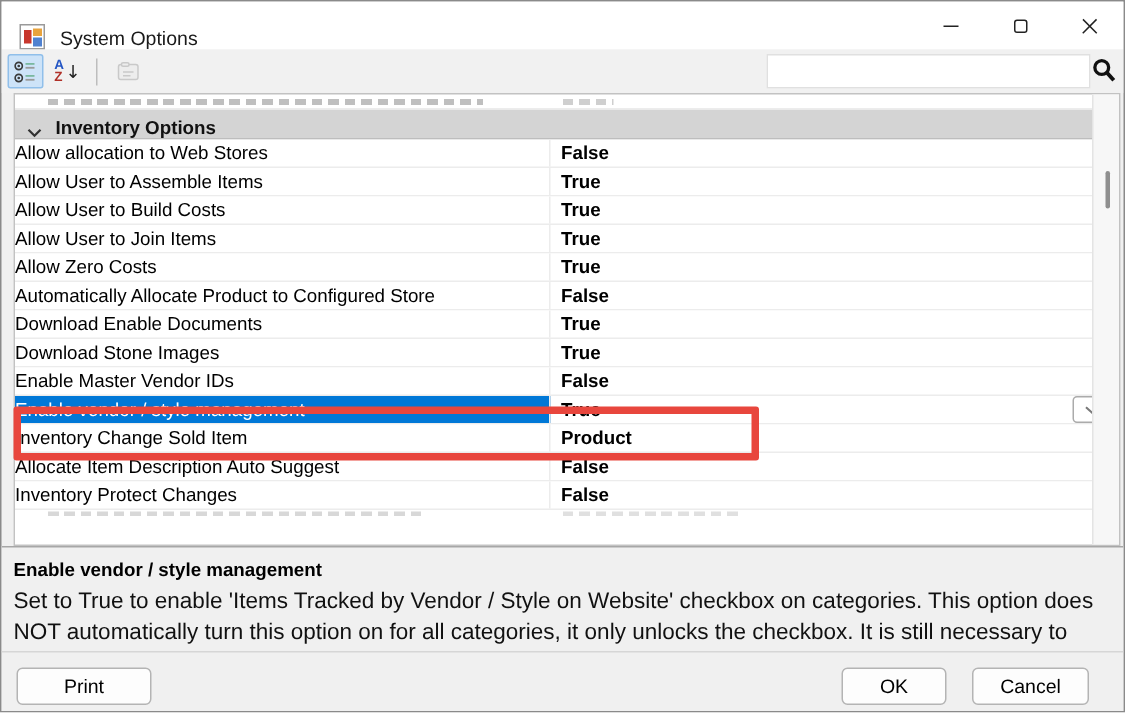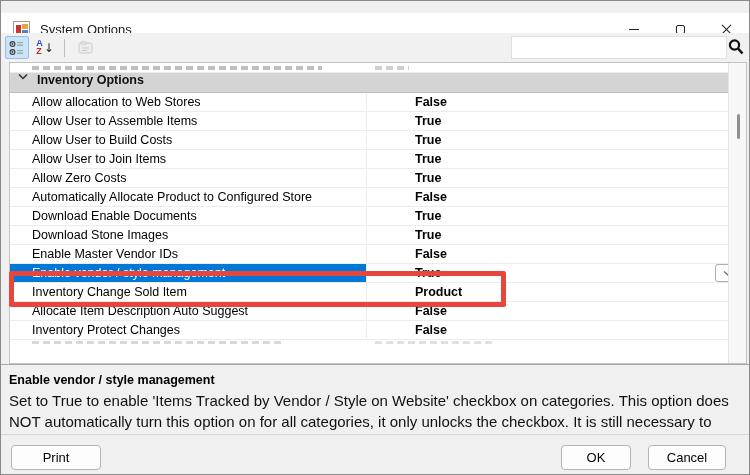--- a/index.html
+++ b/index.html
@@ -4,21 +4,21 @@
 <style>
   * { margin:0; padding:0; box-sizing:border-box; }
   html,body { width:750px; height:475px; font-family:"Liberation Sans", sans-serif; }
   .window {
     position:relative; width:750px; height:475px;
     background:#f0f0f0; border:1px solid #8a8a8a; overflow:hidden;
     font-size:12.5px; color:#000;
   }
   
   .titlebar { position:absolute; left:0; top:0; width:100%; height:32px; background:#ffffff;
-    display:flex; align-items:center;margin-top:12px; }
+    display:flex; align-items:flex-end; }
   .app-icon { width:17px; height:17px; margin-left:12px; position:relative; background:#fff;
     border:1px solid #9a9a9a; }
   .app-icon .sq-red    { position:absolute; left:2px; top:3px; width:5px; height:9px; background:#c8372d; }
   .app-icon .sq-orange { position:absolute; left:8px; top:2px; width:6px; height:5px; background:#e8a33d; }
   .app-icon .sq-blue   { position:absolute; left:8px; top:8px; width:6px; height:6px; background:#4f81d0; }
   .title-text { margin-left:10px; font-size:13px; color:#1a1a1a; }
   .win-controls { margin-left:auto; display:flex; height:100%; }
   .win-btn { width:46px; height:100%; display:flex; align-items:center; justify-content:center; cursor:default; }
   .glyph-min { width:10px; height:1px; background:#222; }
   .glyph-max { width:9px; height:9px; border:1px solid #222; border-radius:2px; }
@@ -48,27 +48,27 @@
   .clip-sliver { position:relative; height:10px; border-bottom:1px solid #ececec; }
   .clip-sliver .dash1 { position:absolute; left:22px; bottom:2px; width:290px; height:4px;
     background:repeating-linear-gradient(90deg,#bfbfbf 0 7px,transparent 7px 11px); }
   .clip-sliver .dash2 { position:absolute; left:365px; bottom:2px; width:34px; height:4px;
     background:repeating-linear-gradient(90deg,#cfcfcf 0 7px,transparent 7px 11px); }
   .clip-sliver-bottom { position:relative; height:5px; }
   .clip-sliver-bottom .dash1 { position:absolute; left:22px; top:1px; width:250px; height:3px;
     background:repeating-linear-gradient(90deg,#d8d8d8 0 7px,transparent 7px 11px); }
   .clip-sliver-bottom .dash2 { position:absolute; left:365px; top:1px; width:120px; height:3px;
     background:repeating-linear-gradient(90deg,#e0e0e0 0 7px,transparent 7px 11px); }
-  .category-row { height:20px; background:#d4d4d4; display:flex; align-items:flex-start; font-weight:bold;
+  .category-row { height:20px; background:#d4d4d4; display:flex; align-items:flex-end; font-weight:bold;
     border-bottom:1px solid #bdbdbd; color:#111; }
   .category-row .chev { margin:0 9px 0 8px; display:flex; }
   .grid-row { height:19px; display:flex; position:relative; border-bottom:1px solid #ececec; background:#fff; }
   .cell { display:flex; align-items:center; overflow:hidden; white-space:nowrap; }
-  .cell.name { width:357px; padding-left:22px; border-right:1px solid #ececec; }
-  .cell.value { flex:1; padding-left:7px; font-weight:bold;margin-left:41px; }
+  .cell.name { width:357px; border-right:1px solid #ececec; }
+  .cell.value { flex:1; padding-left:7px; font-weight:bold; }
   .grid-row.selected .name { background:#0078d7; color:#fff; }
   .combo { position:absolute; right:-14px; top:0; width:27px; height:18px; background:#fff;
     border:1px solid #ababab; border-radius:3px; display:flex; align-items:center; justify-content:center; z-index:5; }
   .scrollbar { position:absolute; right:0; top:0; width:18px; height:100%; background:#f7f7f7;
     border-left:1px solid #e4e4e4; }
   .scroll-thumb { position:absolute; left:8px; top:51px; width:3px; height:25px; background:#8f8f8f; border-radius:2px; }
   
   .annotation-rect { position:absolute; left:8px; top:270px; width:497px; height:36px;
     border:5px solid #e8463d; border-radius:2px; z-index:20; pointer-events:none; }
   

